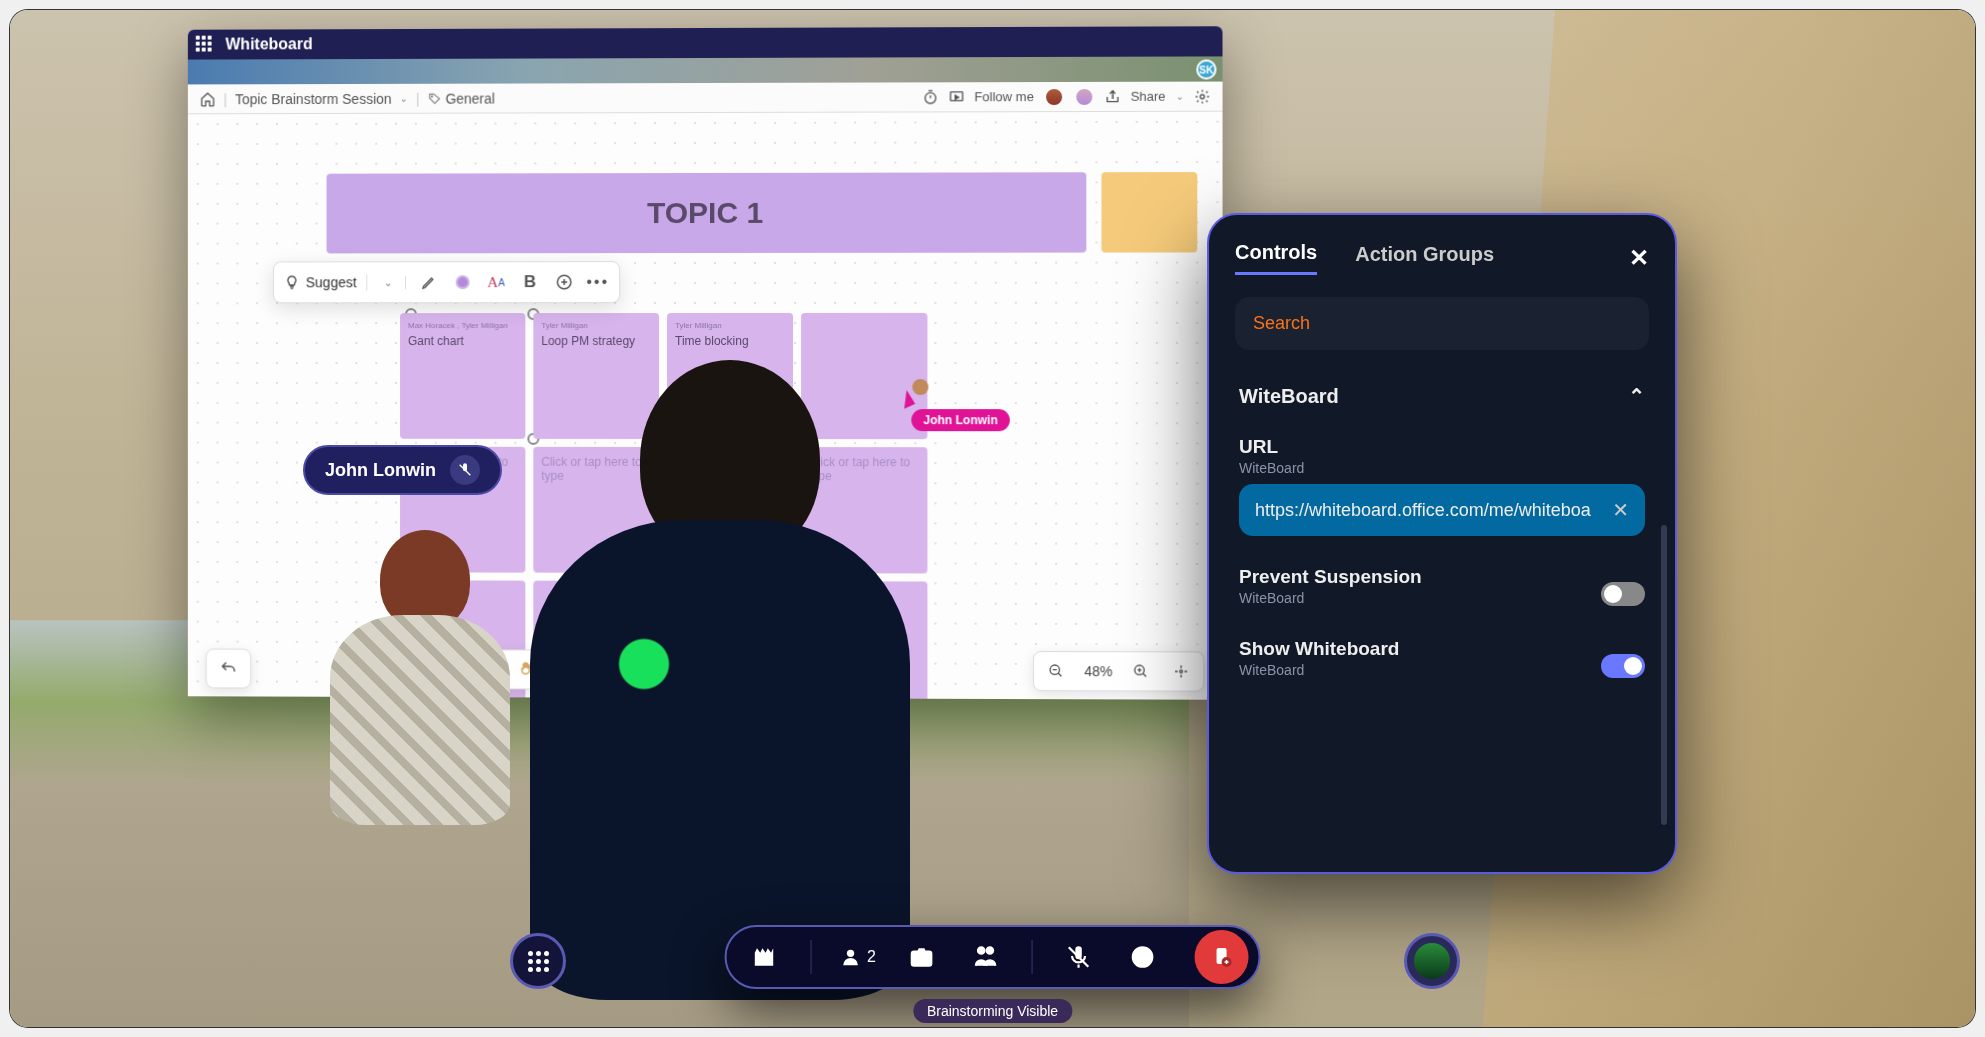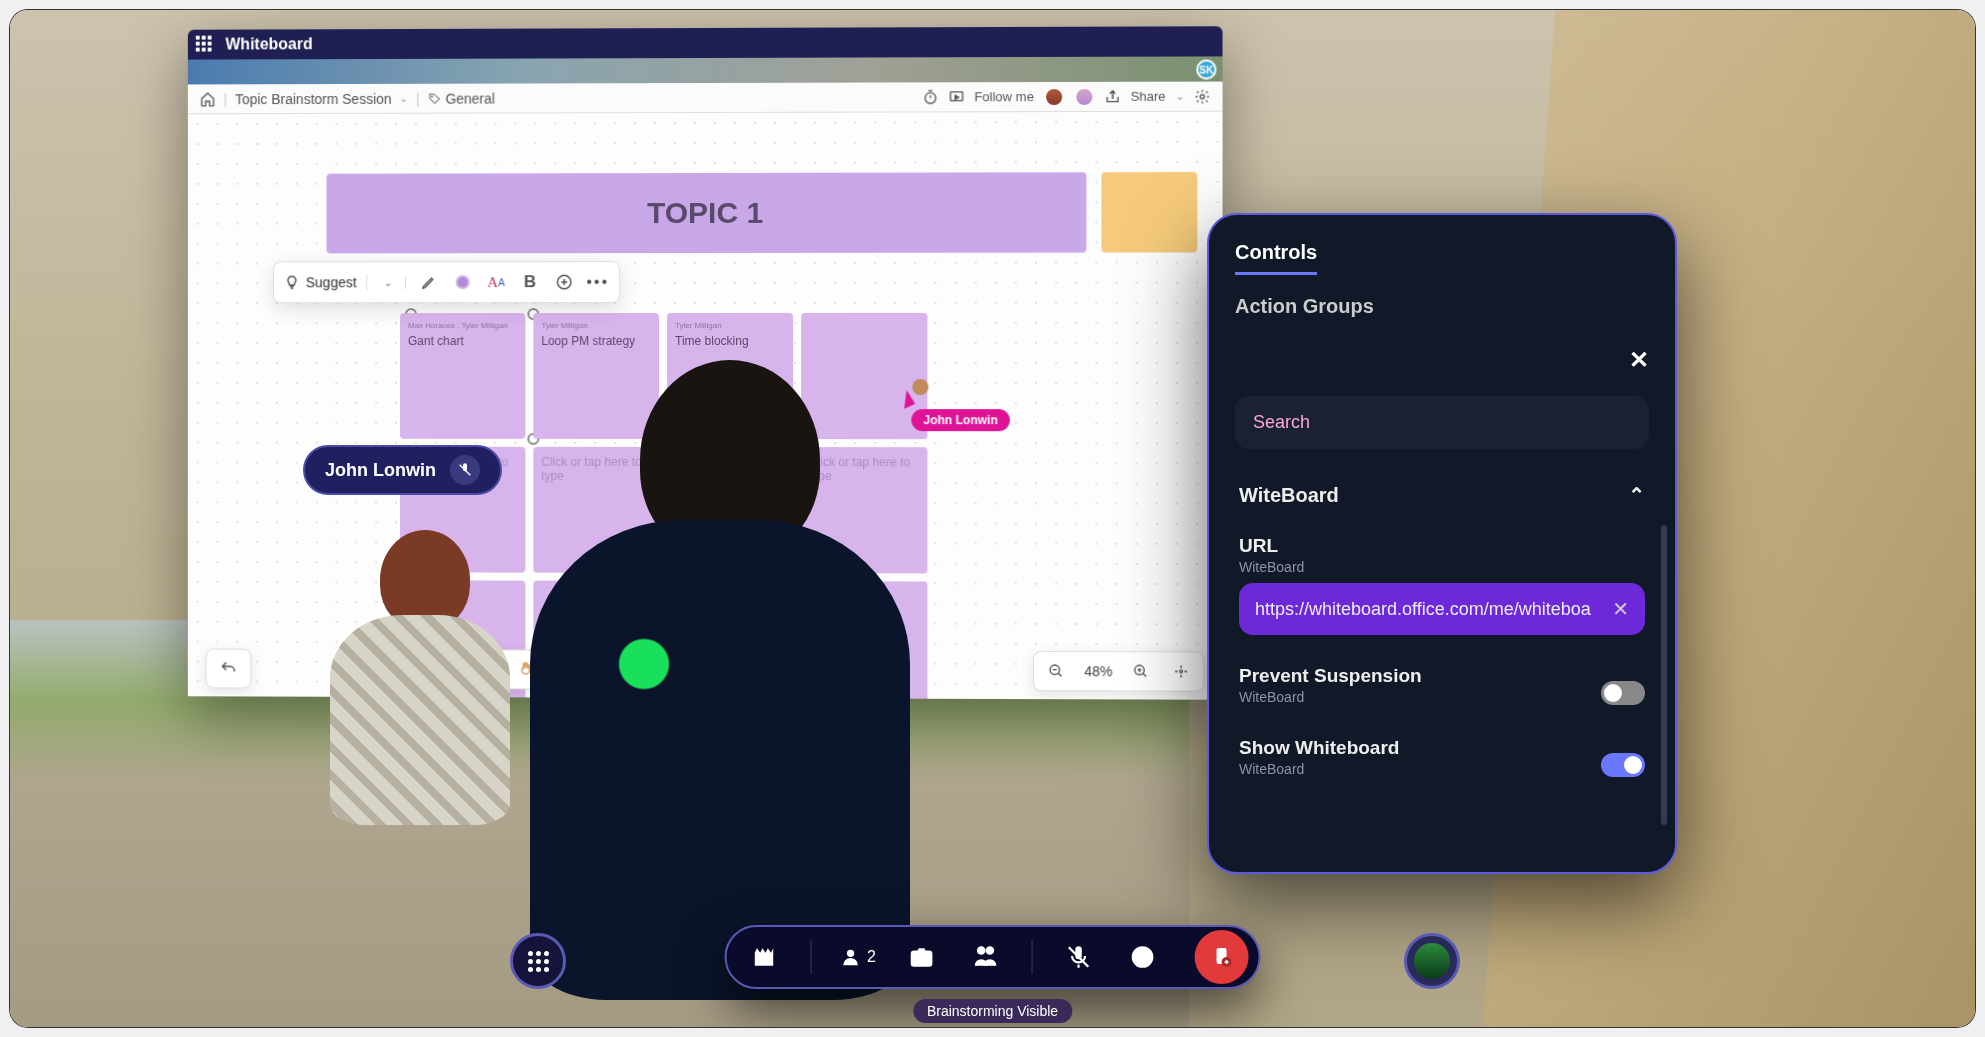--- a/index.html
+++ b/index.html
@@ -50,31 +50,31 @@
   
   .avatar-small { position:absolute; left:310px; top:520px; width:170px; height:280px; }
   .avatar-main  { position:absolute; left:520px; top:350px; width:380px; height:640px; }
   .av-head { border-radius:50% 50% 45% 45%; }
   .av-body { border-radius:40% 40% 20% 20% / 30% 30% 10% 10%; }
   .av-self-badge { position:absolute; right:515px; bottom:38px; width:56px; height:56px; border-radius:50%; background:#2a2a5a; border:3px solid #5a5ab5; display:flex; align-items:center; justify-content:center; }
   .av-self-badge .inner { width:36px;height:36px;border-radius:50%;background:linear-gradient(#2a8a3a,#0a3a1a); }
 
   
   .panel { position:absolute; right:298px; top:203px; width:470px; height:661px; background:#111827; border:2px solid #5b5be0; border-radius:30px; color:#eee; padding:26px; display:flex; flex-direction:column; box-shadow:0 30px 80px rgba(0,0,0,.6); }
-  .panel-tabs { display:flex; align-items:flex-start; gap:20px; font-size:20px; font-weight:600;flex-direction:column; }
+  .panel-tabs { display:flex; align-items:center; gap:38px; font-size:20px; font-weight:600; }
   .panel-tabs .tab { color:#ccc; padding-bottom:8px; cursor:pointer; }
   .panel-tabs .tab.active { color:#fff; border-bottom:3px solid #6a78ff; }
   .panel-tabs .close { margin-left:auto; font-size:24px; color:#fff; cursor:pointer; }
-  .panel-search { margin-top:22px; background:#1a2130; border-radius:14px; padding:16px 18px; font-size:18px; color:#f9a8d4; }
+  .panel-search { margin-top:22px; background:#1a2130; border-radius:14px; padding:16px 18px; font-size:18px; color:#f97316; }
   .panel-section { margin-top:20px; }
   .panel-section-head { display:flex; align-items:center; justify-content:space-between; font-size:20px; font-weight:600; padding:14px 4px; cursor:pointer;}
   .panel-row { padding:14px 4px; }
   .panel-row .lbl { font-size:19px; font-weight:600; }
   .panel-row .sub { font-size:14px; color:#8a93a8; margin-top:2px; }
-  .panel-input { margin-top:8px; background:#6d28d9; border-radius:14px; padding:14px 16px; font-size:18px; color:#eee; display:flex; align-items:center; gap:10px; }
+  .panel-input { margin-top:8px; background:#0369a1; border-radius:14px; padding:14px 16px; font-size:18px; color:#eee; display:flex; align-items:center; gap:10px; }
   .panel-input .pi-x { margin-left:auto; font-size:20px; color:#ccc; cursor:pointer;}
   .toggle-row { display:flex; align-items:flex-end; justify-content:space-between; padding:16px 4px; }
   .toggle-row .txt .lbl { font-size:19px; font-weight:600; }
   .toggle-row .txt .sub { font-size:14px; color:#8a93a8; margin-top:2px; }
   .toggle { width:44px; height:24px; border-radius:14px; position:relative; }
   .toggle .knob { position:absolute; top:3px; width:18px; height:18px; border-radius:50%; }
   .toggle.off { background:#888; }
   .toggle.off .knob { left:3px; background:#fff; }
   .toggle.on { background:#6a78ff; }
   .toggle.on .knob { right:3px; background:#fff; }

